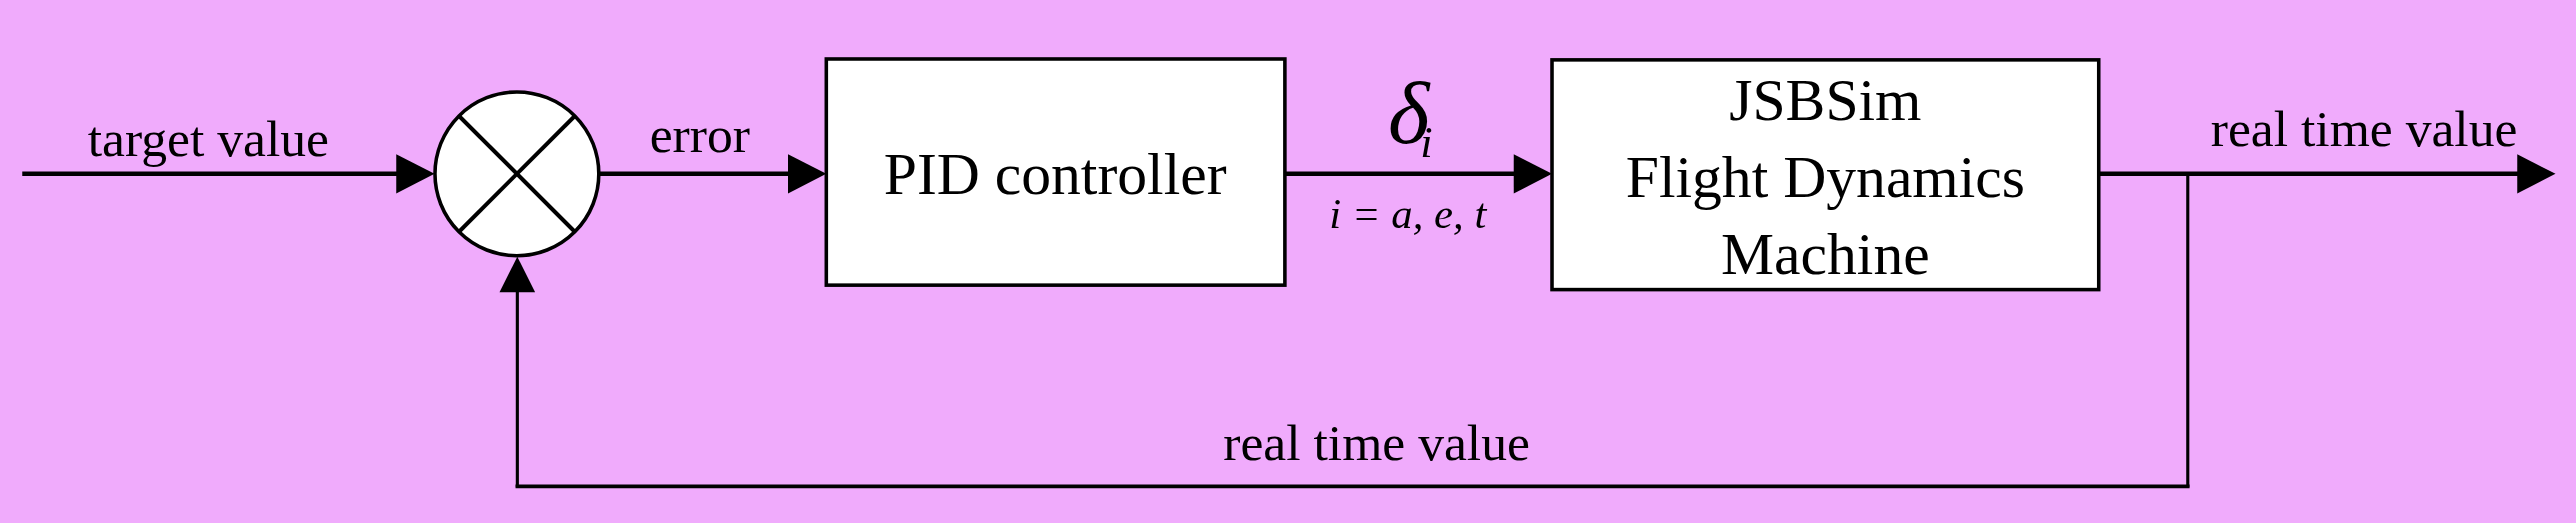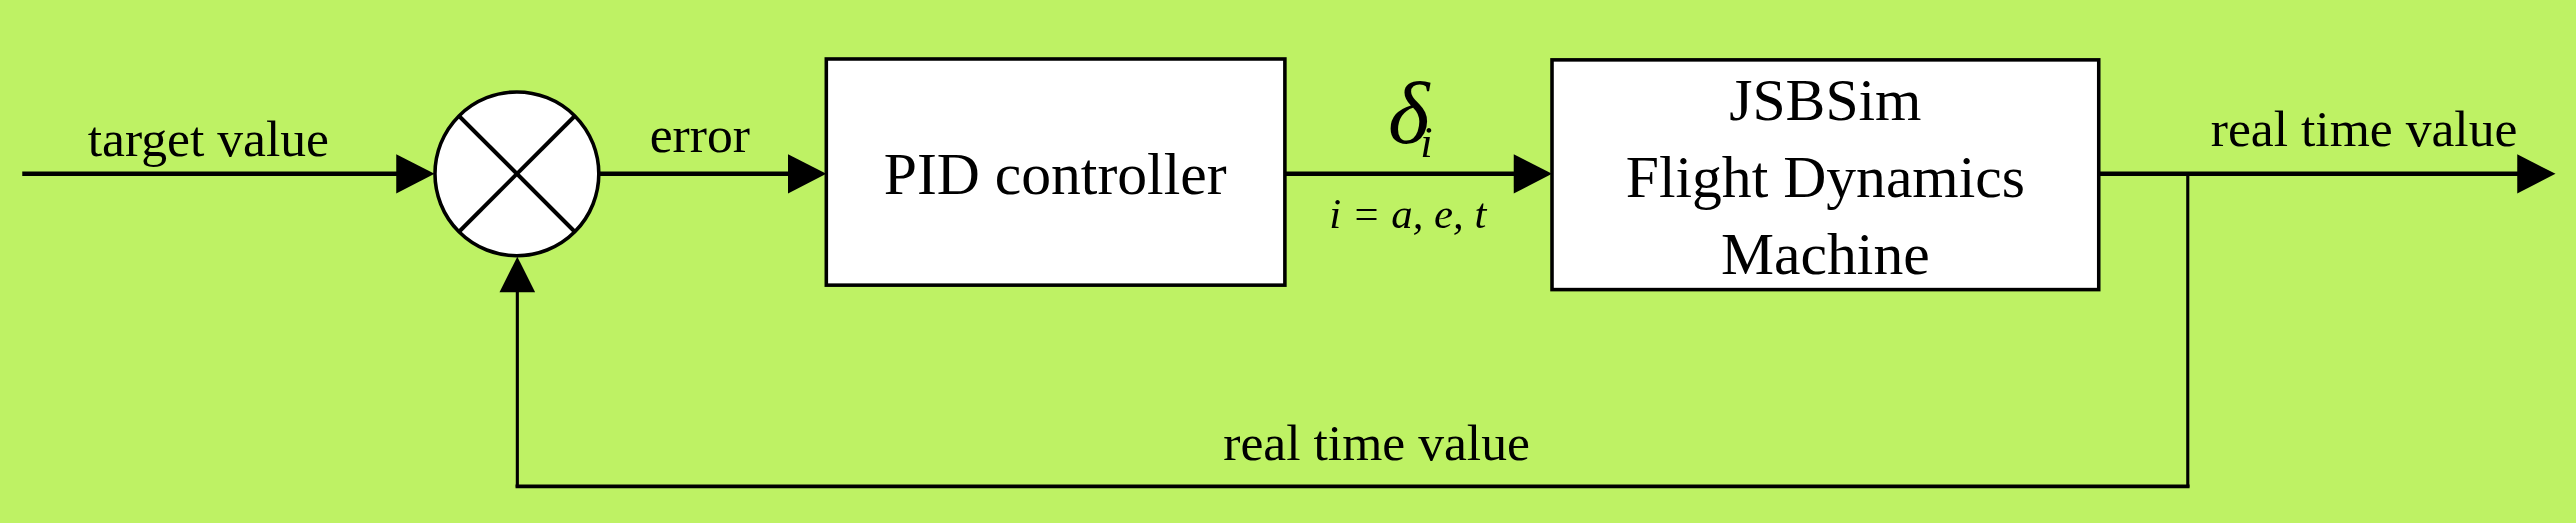--- a/index.html
+++ b/index.html
@@ -4,21 +4,21 @@
 <style>
   html, body {
     margin: 0;
     padding: 0;
     background: #ffffff;
   }
   .stage {
     position: relative;
     width: 2576px;
     height: 524px;
-    background: #bef264;
+    background: #f0abfc;
     overflow: hidden;
   }
   svg {
     display: block;
   }
   .lbl {
     font-family: "Liberation Serif", "DejaVu Serif", serif;
     fill: #000000;
   }
   .lbl-plain   { font-size: 58px; }

